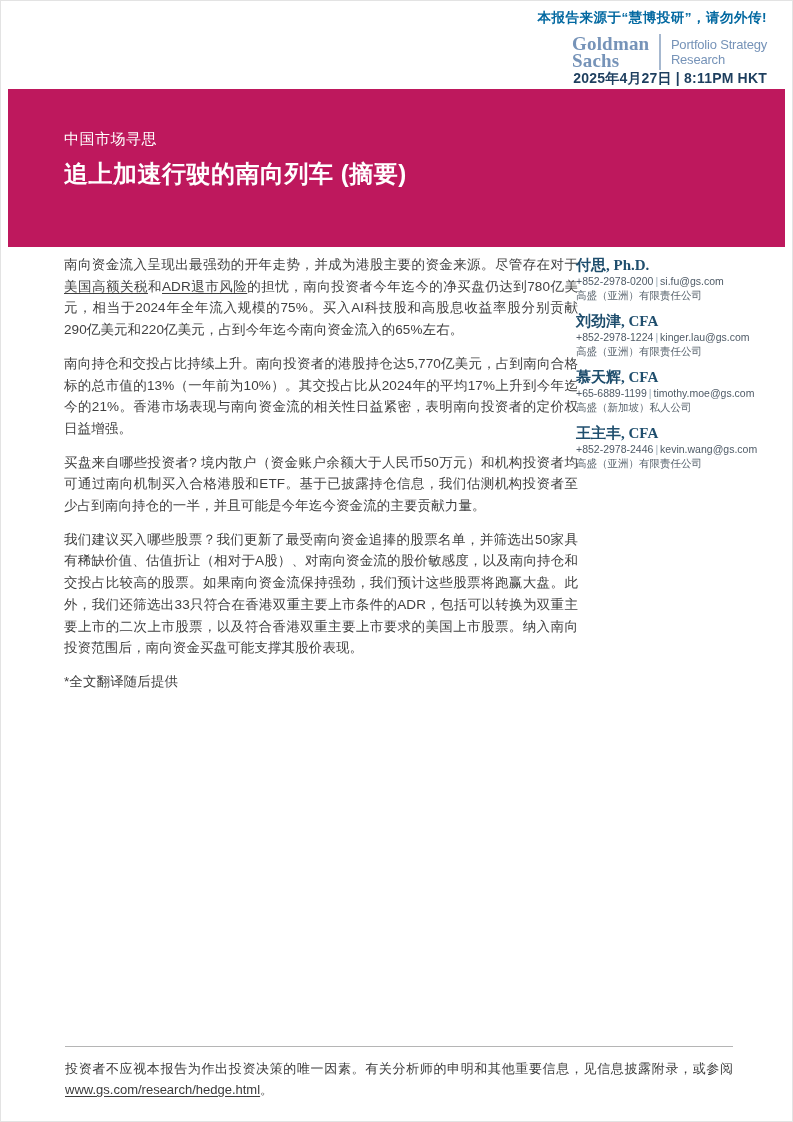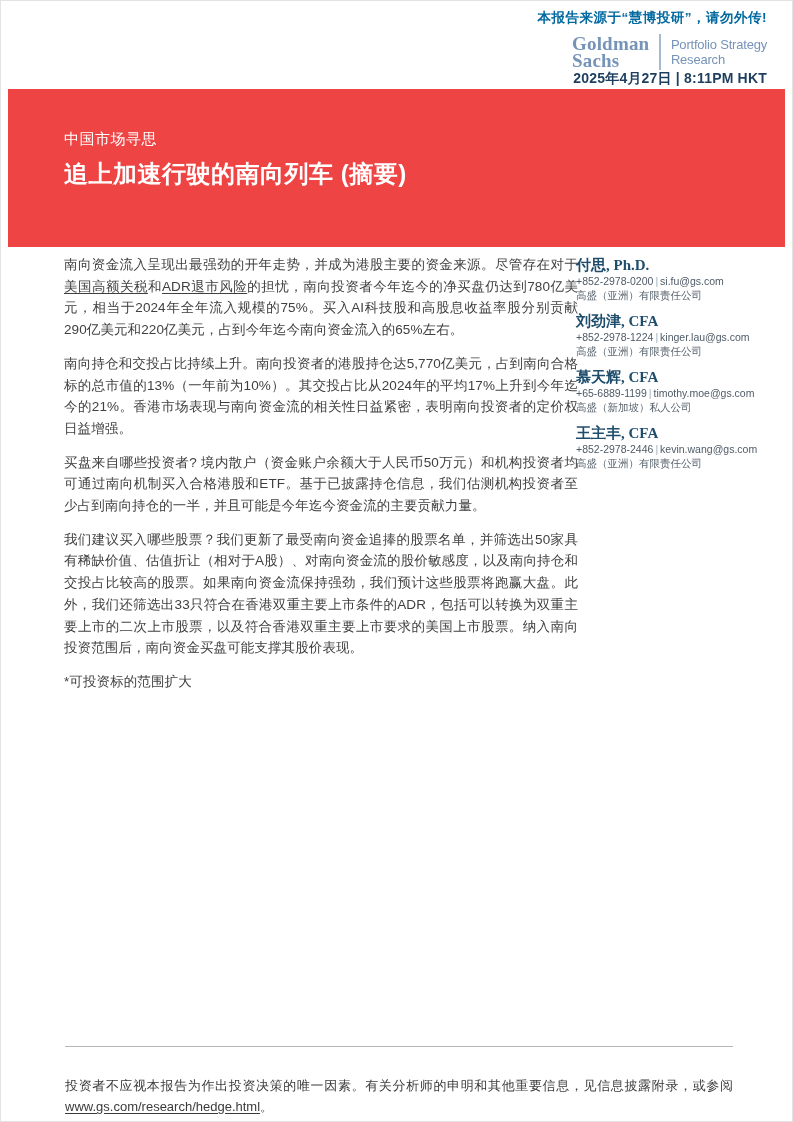--- a/index.html
+++ b/index.html
@@ -32,21 +32,21 @@
   .brand-dept {
     color:#7693b8; font-size:13px; line-height:15.5px; letter-spacing:-0.2px;
   }
   .pub-date {
     color:#1d3e5e; font-size:14px; font-weight:bold; letter-spacing:0.2px;
     padding-bottom:2px;
   }
   
   .banner {
     position:absolute; top:88px; left:7px; right:7px; height:158px;
-    background:#ef4444; color:#ffffff;
+    background:#be185d; color:#ffffff;
     padding:41px 20px 0 56px;
   }
   .banner-eyebrow { font-size:15px; font-weight:normal; margin-bottom:9px; letter-spacing:0.5px; }
   .banner-title  { font-size:24px; font-weight:bold; letter-spacing:0.5px; }
   
   .main {
     position:absolute; top:253px; left:63px; width:514px;
   }
   .main p {
     font-size:13.5px; line-height:21.7px; color:#404040;
@@ -59,21 +59,21 @@
   .sidebar { position:absolute; top:256px; left:575px; width:180px; }
   .analyst { margin-bottom:11px; }
   .analyst-name { color:#1f4e6d; font-weight:bold; font-size:15px; line-height:17px;font-family:Liberation Serif, serif; }
   .analyst-contact { font-size:10.5px; color:#4e5a66; line-height:14px; white-space:nowrap; }
   .analyst-contact .sep { color:#9fb0bc; padding:0 2px; }
   .analyst-company { font-size:10.5px; color:#59646e; line-height:14px; }
   
   .footer {
     position:absolute; top:1045px; left:64px; width:668px;
     border-top:1px solid #b5b5b5;
-    padding-top:28px;
+    padding-top:11px;
     font-size:13px; line-height:21px; color:#3b3b3b;
     text-align:justify;
   }
 </style>
 </head>
 <body>
 
 <div class="top-notice">本报告来源于“慧博投研”，请勿外传!</div>
 
 <header class="header">
@@ -94,21 +94,21 @@
 <section class="banner">
   <div class="banner-eyebrow">中国市场寻思</div>
   <h1 class="banner-title">追上加速行驶的南向列车 (摘要)</h1>
 </section>
 
 <main class="main">
   <p><span>南向资金流入呈现出最强劲的开年走势，并成为港股主要的资金来源。尽管存在对于</span><span class="ul">美国高额关税</span><span>和</span><span class="ul">ADR退市风险</span><span>的担忧，南向投资者今年迄今的净买盘仍达到780亿美元，相当于2024年全年流入规模的75%。买入AI科技股和高股息收益率股分别贡献290亿美元和220亿美元，占到今年迄今南向资金流入的65%左右。</span></p>
   <p>南向持仓和交投占比持续上升。南向投资者的港股持仓达5,770亿美元，占到南向合格标的总市值的13%（一年前为10%）。其交投占比从2024年的平均17%上升到今年迄今的21%。香港市场表现与南向资金流的相关性日益紧密，表明南向投资者的定价权日益增强。</p>
   <p>买盘来自哪些投资者? 境内散户（资金账户余额大于人民币50万元）和机构投资者均可通过南向机制买入合格港股和ETF。基于已披露持仓信息，我们估测机构投资者至少占到南向持仓的一半，并且可能是今年迄今资金流的主要贡献力量。</p>
   <p>我们建议买入哪些股票？我们更新了最受南向资金追捧的股票名单，并筛选出50家具有稀缺价值、估值折让（相对于A股）、对南向资金流的股价敏感度，以及南向持仓和交投占比较高的股票。如果南向资金流保持强劲，我们预计这些股票将跑赢大盘。此外，我们还筛选出33只符合在香港双重主要上市条件的ADR，包括可以转换为双重主要上市的二次上市股票，以及符合香港双重主要上市要求的美国上市股票。纳入南向投资范围后，南向资金买盘可能支撑其股价表现。</p>
-  <p class="footnote">*可投资标的范围扩大</p>
+  <p class="footnote">*全文翻译随后提供</p>
 </main>
 
 <aside class="sidebar">
   <div class="analyst">
     <div class="analyst-name">付思, Ph.D.</div>
     <div class="analyst-contact"><span>+852-2978-0200</span><span class="sep">|</span><span>si.fu@gs.com</span></div>
     <div class="analyst-company">高盛（亚洲）有限责任公司</div>
   </div>
   <div class="analyst">
     <div class="analyst-name">刘劲津, CFA</div>

